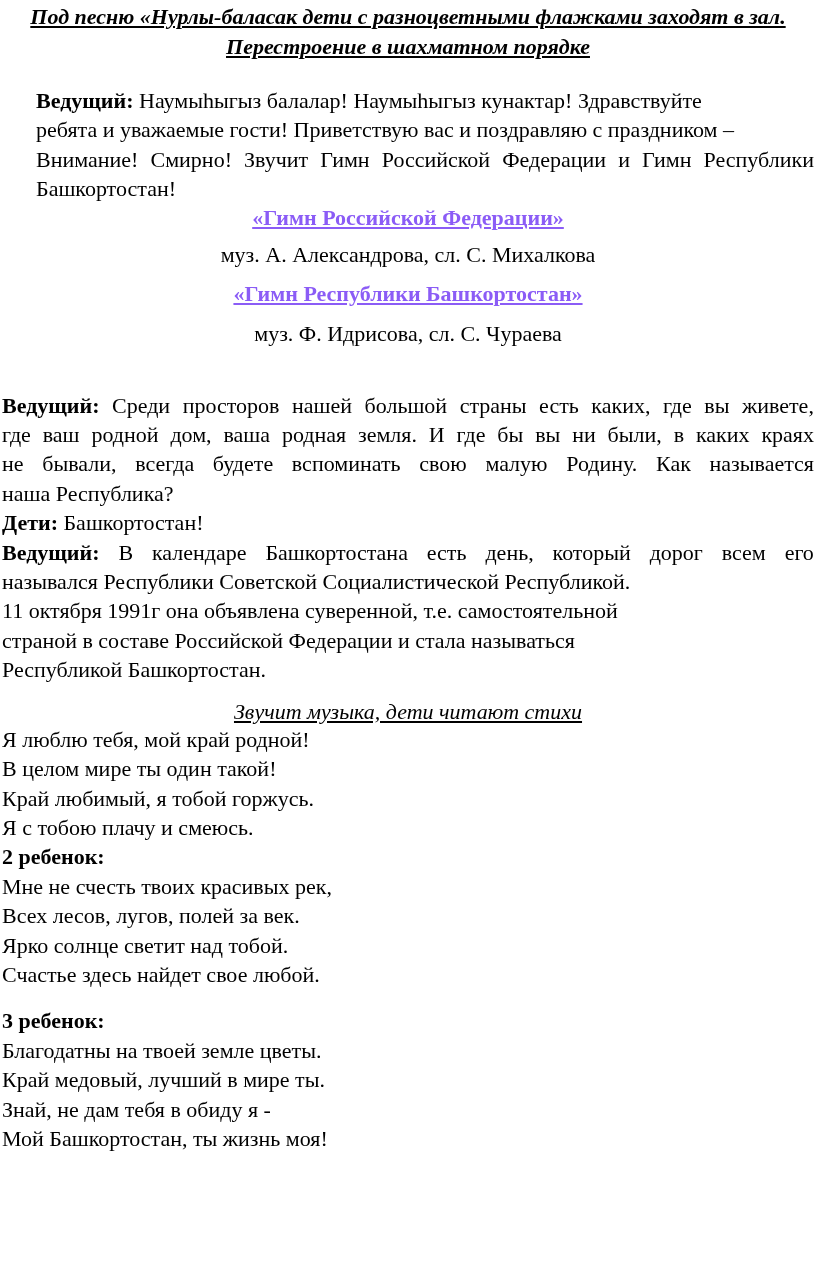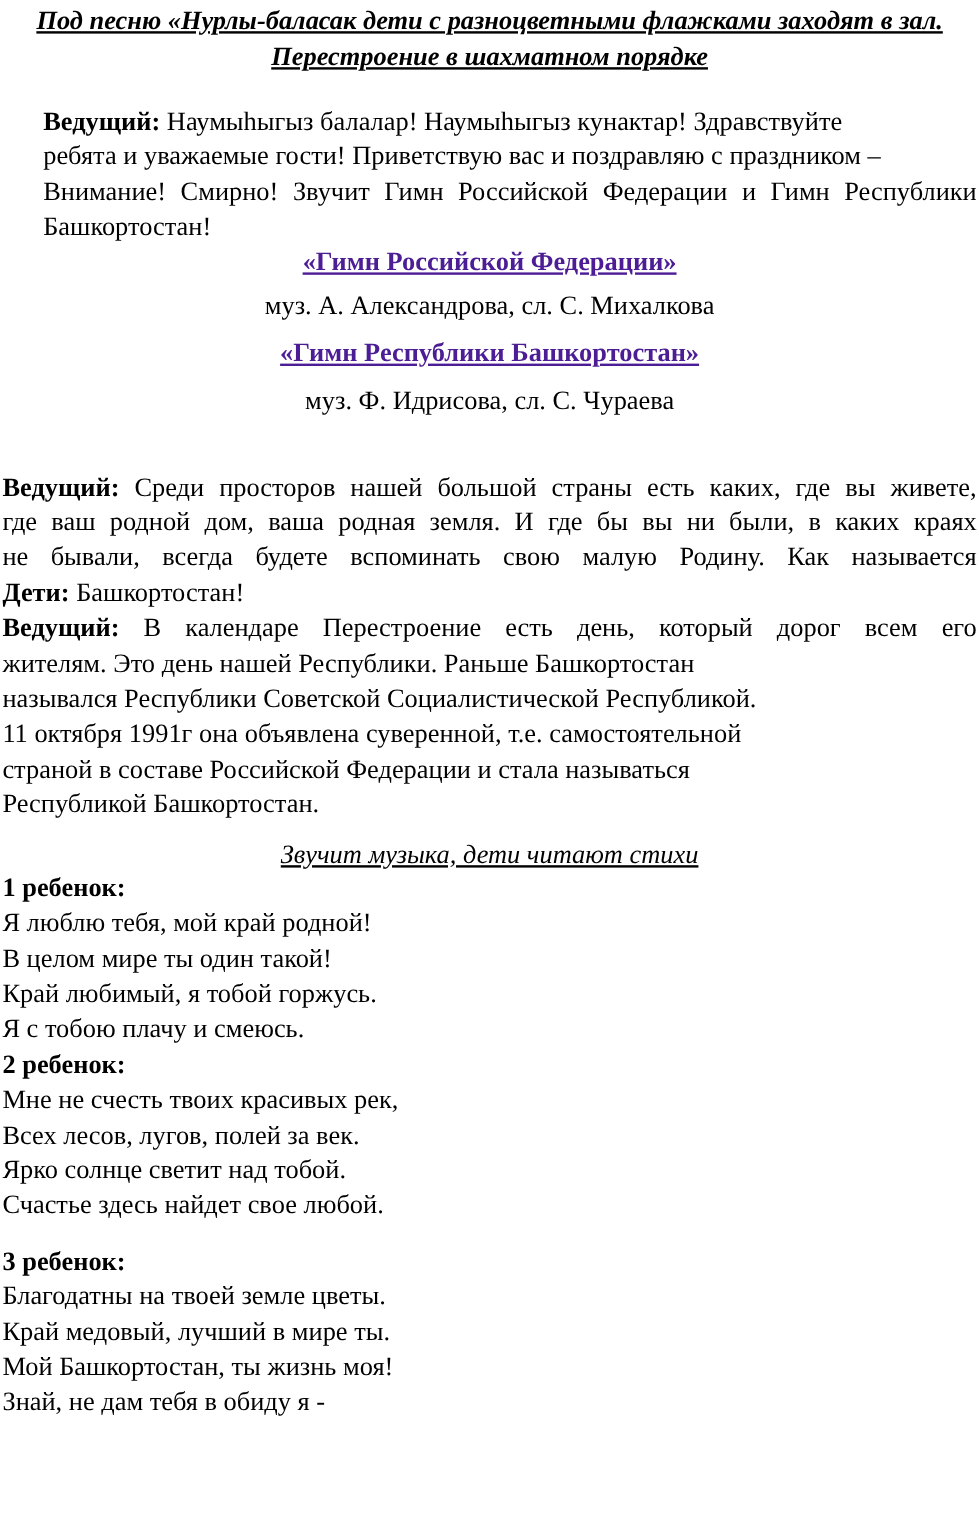--- a/index.html
+++ b/index.html
@@ -22,21 +22,21 @@
   
   .line.stretch {
     display: flex;
     flex-wrap: nowrap;
     justify-content: space-between;
     white-space: nowrap;
   }
   .run.b { font-weight: bold; }
   .run.i { font-style: italic; }
   .run.u { text-decoration: underline; }
-  .run.link { color: #4c1d95; cursor: pointer; }
+  .run.link { color: #8b5cf6; cursor: pointer; }
 
   
   [data-name="block-stage-direction-top"] .line { line-height: 30px; }
   [data-name="block-greeting"]            { margin-top: 24px; margin-left: 34px; }
   [data-name="block-anthem-rf-title"]     { margin-top: 1px; }
   [data-name="block-anthem-rf-title"] .line,
   [data-name="block-anthem-rb-title"] .line,
   [data-name="block-anthem-rf-credit"] .line,
   [data-name="block-anthem-rb-credit"] .line { line-height: 25px; }
   [data-name="block-anthem-rf-credit"]    { margin-top: 12px; }
@@ -120,60 +120,59 @@
         <span class="run" data-name="text-run">бывали,</span>
         <span class="run" data-name="text-run">всегда</span>
         <span class="run" data-name="text-run">будете</span>
         <span class="run" data-name="text-run">вспоминать</span>
         <span class="run" data-name="text-run">свою</span>
         <span class="run" data-name="text-run">малую</span>
         <span class="run" data-name="text-run">Родину.</span>
         <span class="run" data-name="text-run">Как</span>
         <span class="run" data-name="text-run">называется</span>
       </div>
+      <div class="line left" data-name="text-line"><span class="run" data-name="text-run">наша Республика?</span></div>
     </div>
     <div class="block" data-name="block-children-answer">
       <div class="line left" data-name="text-line"><span class="run b" data-name="text-run">Дети: </span><span class="run" data-name="text-run">Башкортостан!</span></div>
     </div>
     <div class="block" data-name="block-host-speech-3">
       <div class="line stretch" data-name="text-line">
         <span class="run b" data-name="text-run">Ведущий:</span>
         <span class="run" data-name="text-run">В</span>
         <span class="run" data-name="text-run">календаре</span>
-        <span class="run" data-name="text-run">Перестроение</span>
+        <span class="run" data-name="text-run">Башкортостана</span>
         <span class="run" data-name="text-run">есть</span>
         <span class="run" data-name="text-run">день,</span>
         <span class="run" data-name="text-run">который</span>
         <span class="run" data-name="text-run">дорог</span>
         <span class="run" data-name="text-run">всем</span>
         <span class="run" data-name="text-run">его</span>
       </div>
-      <div class="line left" data-name="text-line"><span class="run" data-name="text-run">жителям. Это день нашей Республики. Раньше Башкортостан</span></div>
       <div class="line left" data-name="text-line"><span class="run" data-name="text-run">назывался Республики Советской Социалистической Республикой.</span></div>
       <div class="line left" data-name="text-line"><span class="run" data-name="text-run">11 октября 1991г она объявлена суверенной, т.е. самостоятельной</span></div>
       <div class="line left" data-name="text-line"><span class="run" data-name="text-run">страной в составе Российской Федерации и стала называться</span></div>
       <div class="line left" data-name="text-line"><span class="run" data-name="text-run">Республикой Башкортостан.</span></div>
     </div>
     <div class="block" data-name="block-stage-direction-music">
       <div class="line center" data-name="text-line"><span class="run i u" data-name="text-run">Звучит музыка, дети читают стихи</span></div>
     </div>
     <div class="block" data-name="block-child-1">
-      <div class="line left" data-name="text-line"><span class="run b" data-name="text-run">1 ребенок:</span></div>
       <div class="line left" data-name="text-line"><span class="run" data-name="text-run">Я люблю тебя, мой край родной!</span></div>
       <div class="line left" data-name="text-line"><span class="run" data-name="text-run">В целом мире ты один такой!</span></div>
       <div class="line left" data-name="text-line"><span class="run" data-name="text-run">Край любимый, я тобой горжусь.</span></div>
       <div class="line left" data-name="text-line"><span class="run" data-name="text-run">Я с тобою плачу и смеюсь.</span></div>
     </div>
     <div class="block" data-name="block-child-2">
       <div class="line left" data-name="text-line"><span class="run b" data-name="text-run">2 ребенок:</span></div>
       <div class="line left" data-name="text-line"><span class="run" data-name="text-run">Мне не счесть твоих красивых рек,</span></div>
       <div class="line left" data-name="text-line"><span class="run" data-name="text-run">Всех лесов, лугов, полей за век.</span></div>
       <div class="line left" data-name="text-line"><span class="run" data-name="text-run">Ярко солнце светит над тобой.</span></div>
       <div class="line left" data-name="text-line"><span class="run" data-name="text-run">Счастье здесь найдет свое любой.</span></div>
     </div>
     <div class="block" data-name="block-child-3">
       <div class="line left" data-name="text-line"><span class="run b" data-name="text-run">3 ребенок:</span></div>
       <div class="line left" data-name="text-line"><span class="run" data-name="text-run">Благодатны на твоей земле цветы.</span></div>
       <div class="line left" data-name="text-line"><span class="run" data-name="text-run">Край медовый, лучший в мире ты.</span></div>
+      <div class="line left" data-name="text-line"><span class="run" data-name="text-run">Знай, не дам тебя в обиду я -</span></div>
       <div class="line left" data-name="text-line"><span class="run" data-name="text-run">Мой Башкортостан, ты жизнь моя!</span></div>
-      <div class="line left" data-name="text-line"><span class="run" data-name="text-run">Знай, не дам тебя в обиду я -</span></div>
     </div>
   </div>
 
 </body></html>

